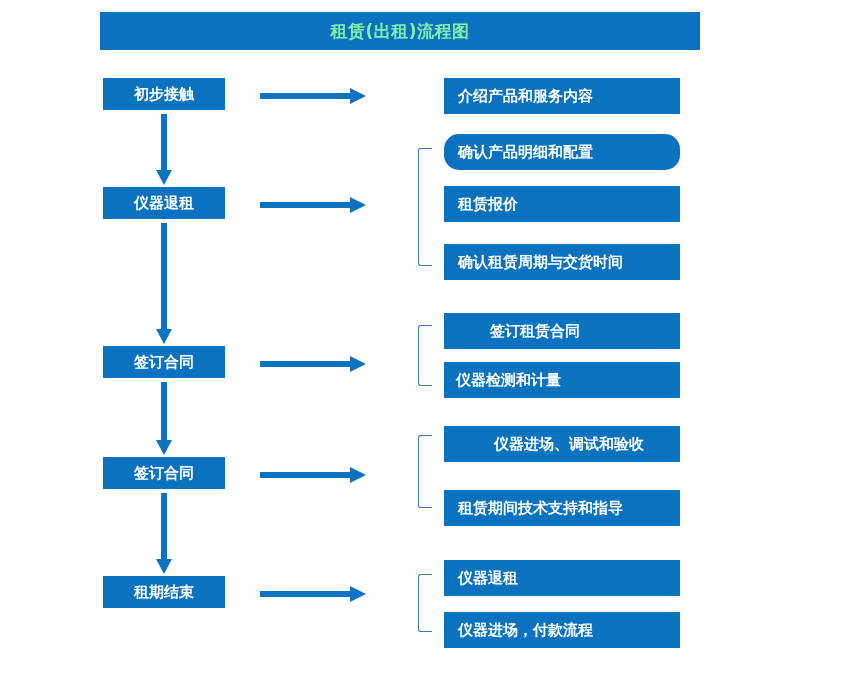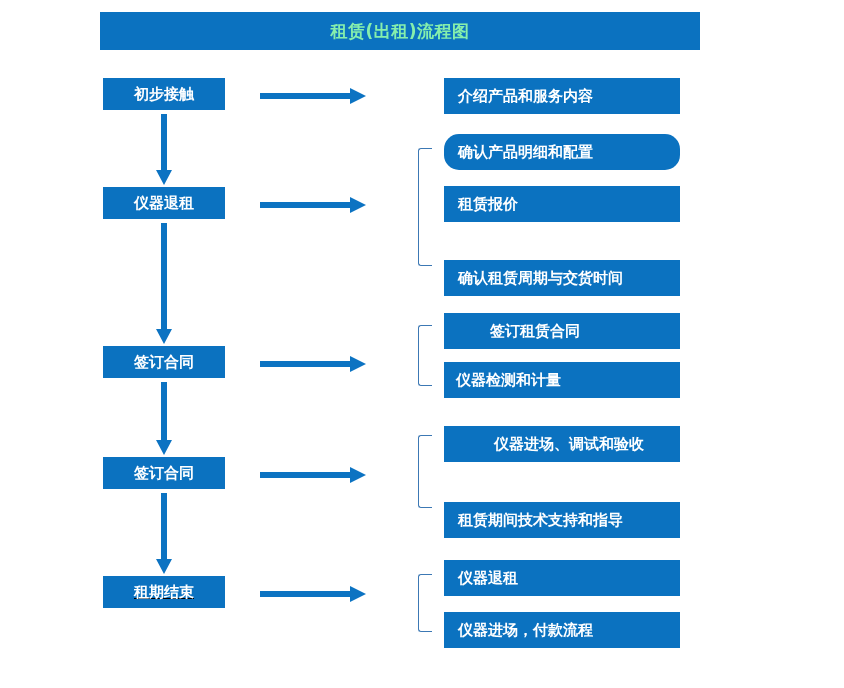--- a/index.html
+++ b/index.html
@@ -113,46 +113,46 @@
   </div>
   <div class="box stage" style="top:187px;">
     <span class="box-label">仪器退租</span>
   </div>
   <div class="box stage" style="top:346px;">
     <span class="box-label">签订合同</span>
   </div>
   <div class="box stage" style="top:457px;">
     <span class="box-label">签订合同</span>
   </div>
-  <div class="box stage" style="top:576px;text-decoration:underline;">
+  <div class="box stage" style="top:576px;">
     <span class="box-label">租期结束</span>
   </div>
 
   <div class="box detail" style="top:78px;">
     <span class="box-label">介绍产品和服务内容</span>
   </div>
   <div class="box detail" style="top:134px;border-radius:15px;">
     <span class="box-label">确认产品明细和配置</span>
   </div>
   <div class="box detail" style="top:186px;">
     <span class="box-label">租赁报价</span>
   </div>
-  <div class="box detail" style="top:260px;">
+  <div class="box detail" style="top:244px;">
     <span class="box-label">确认租赁周期与交货时间</span>
   </div>
   <div class="box detail" style="top:313px;padding-left:46px;">
     <span class="box-label">签订租赁合同</span>
   </div>
   <div class="box detail" style="top:362px;padding-left:12px;">
     <span class="box-label">仪器检测和计量</span>
   </div>
   <div class="box detail" style="top:426px;justify-content:center;">
     <span class="box-label">仪器进场、调试和验收</span>
   </div>
-  <div class="box detail" style="top:490px;margin-top:12px;">
+  <div class="box detail" style="top:490px;">
     <span class="box-label">租赁期间技术支持和指导</span>
   </div>
   <div class="box detail" style="top:560px;">
     <span class="box-label">仪器退租</span>
   </div>
   <div class="box detail" style="top:612px;">
     <span class="box-label">仪器进场，付款流程</span>
   </div>
 
   <svg class="arrow-v" style="left:149px; top:114px; height:73px;" viewBox="0 0 30 73">

